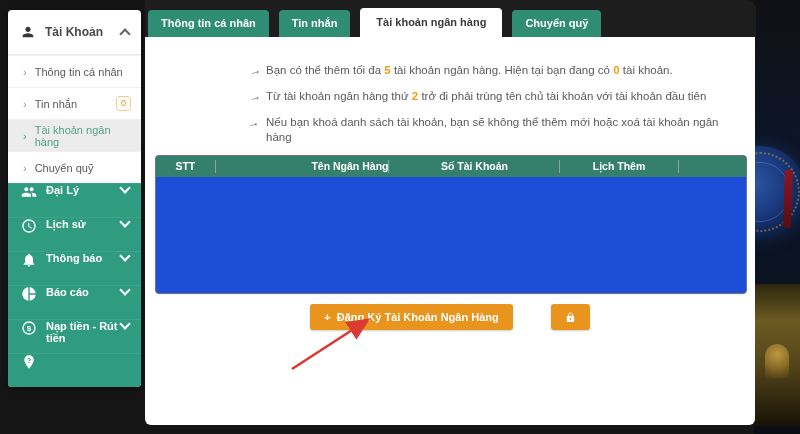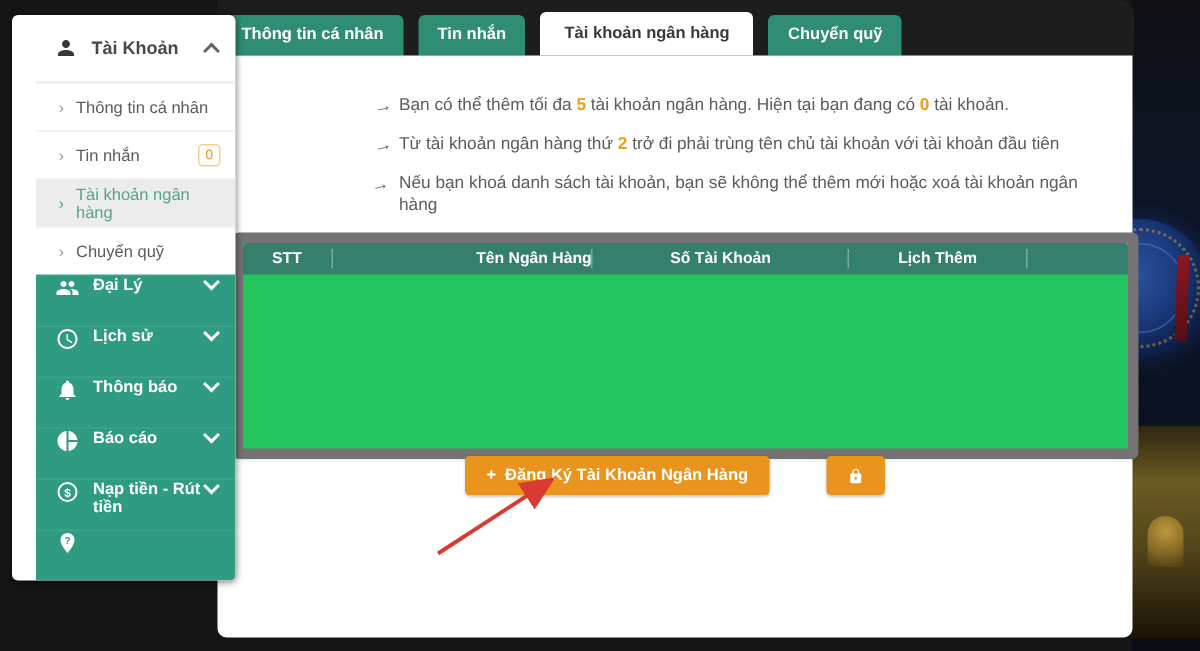--- a/index.html
+++ b/index.html
@@ -28,33 +28,33 @@
     font-size:11px;font-weight:bold;border-radius:4px 4px 0 0;cursor:pointer;white-space:nowrap;}
   .tab.active{background:#fff;color:#3a3a3a;height:29px;line-height:29px;padding:0 16px;}
 
   
   .panel{position:absolute;left:145px;top:37px;width:610px;height:388px;background:#fff;border-radius:0 0 6px 6px;}
   .notes{position:absolute;left:104px;top:26px;width:480px;}
   .note{display:flex;margin-bottom:11px;font-size:11.5px;color:#5b5b5b;line-height:15px;}
   .note-arrow{width:17px;flex:0 0 17px;color:#666;font-size:12px;transform:rotate(-14deg);font-weight:bold;}
   .hl{color:#f39c12;font-weight:bold;}
 
-  .table-card{position:absolute;left:10px;top:118px;width:590px;height:137px;background:#22c55e;border:7px solid #737373;border-radius:4px;box-shadow:0 1px 2px rgba(0,0,0,.08);}
+  .table-card{position:absolute;left:10px;top:118px;width:590px;height:137px;background:#1d4ed8;border:1px solid #737373;border-radius:4px;box-shadow:0 1px 2px rgba(0,0,0,.08);}
   .thead{display:flex;height:21px;background:#35806d;border-radius:3px 3px 0 0;align-items:center;}
   .th{color:#fff;font-size:10.5px;font-weight:bold;text-align:center;border-right:1px solid rgba(255,255,255,.35);height:13px;line-height:13px;overflow:hidden;}
   .th:last-child{border-right:none;}
   .th.c0{width:10%;} .th.c1{width:29.5%;text-align:right;} .th.c2{width:29%;} .th.c3{width:20%;} .th.c4{width:11.5%;}
 
   .btn-row{position:absolute;left:0;top:267px;width:100%;display:flex;justify-content:center;gap:38px;}
   .btn{display:flex;align-items:center;gap:6px;height:26px;padding:0 14px;background:#e8941d;color:#fff;
     font-size:11px;font-weight:bold;border:none;border-radius:3px;cursor:pointer;box-shadow:0 1px 2px rgba(0,0,0,.2);white-space:nowrap;}
   .btn .bicon{display:flex;align-items:center;}
 
   
-  .sidebar{position:absolute;left:8px;top:10px;width:133px;background:#fff;border-radius:4px;overflow:hidden;box-shadow:0 1px 5px rgba(0,0,0,.55);padding-left:16px;}
+  .sidebar{position:absolute;left:8px;top:10px;width:133px;background:#fff;border-radius:4px;overflow:hidden;box-shadow:0 1px 5px rgba(0,0,0,.55);}
   .sb-head{height:44px;display:flex;align-items:center;padding:0 12px;border-bottom:1px solid #e9e9e9;cursor:pointer;}
   .sb-head .plabel{flex:1;font-size:12px;color:#484848;font-weight:bold;margin-left:9px;}
   .chev{width:6px;height:6px;border-right:2px solid #666;border-bottom:2px solid #666;display:inline-block;}
   .chev.up{transform:rotate(-135deg);margin-top:3px;}
   .chev.down{border-color:#fff;transform:rotate(45deg);margin-bottom:2px;}
   .sb-sub{height:31px;display:flex;align-items:center;padding:0 10px 0 15px;border-top:1px solid #f0f0f0;cursor:pointer;font-size:11px;color:#5a5a5a;}
   .sb-sub:first-of-type{border-top:none;}
   .sb-sub .caret{color:#999;font-size:11px;margin-right:8px;}
   .sb-sub.active{background:#ececec;color:#56a28b;}
   .sb-sub.active .caret{color:#56a28b;}

